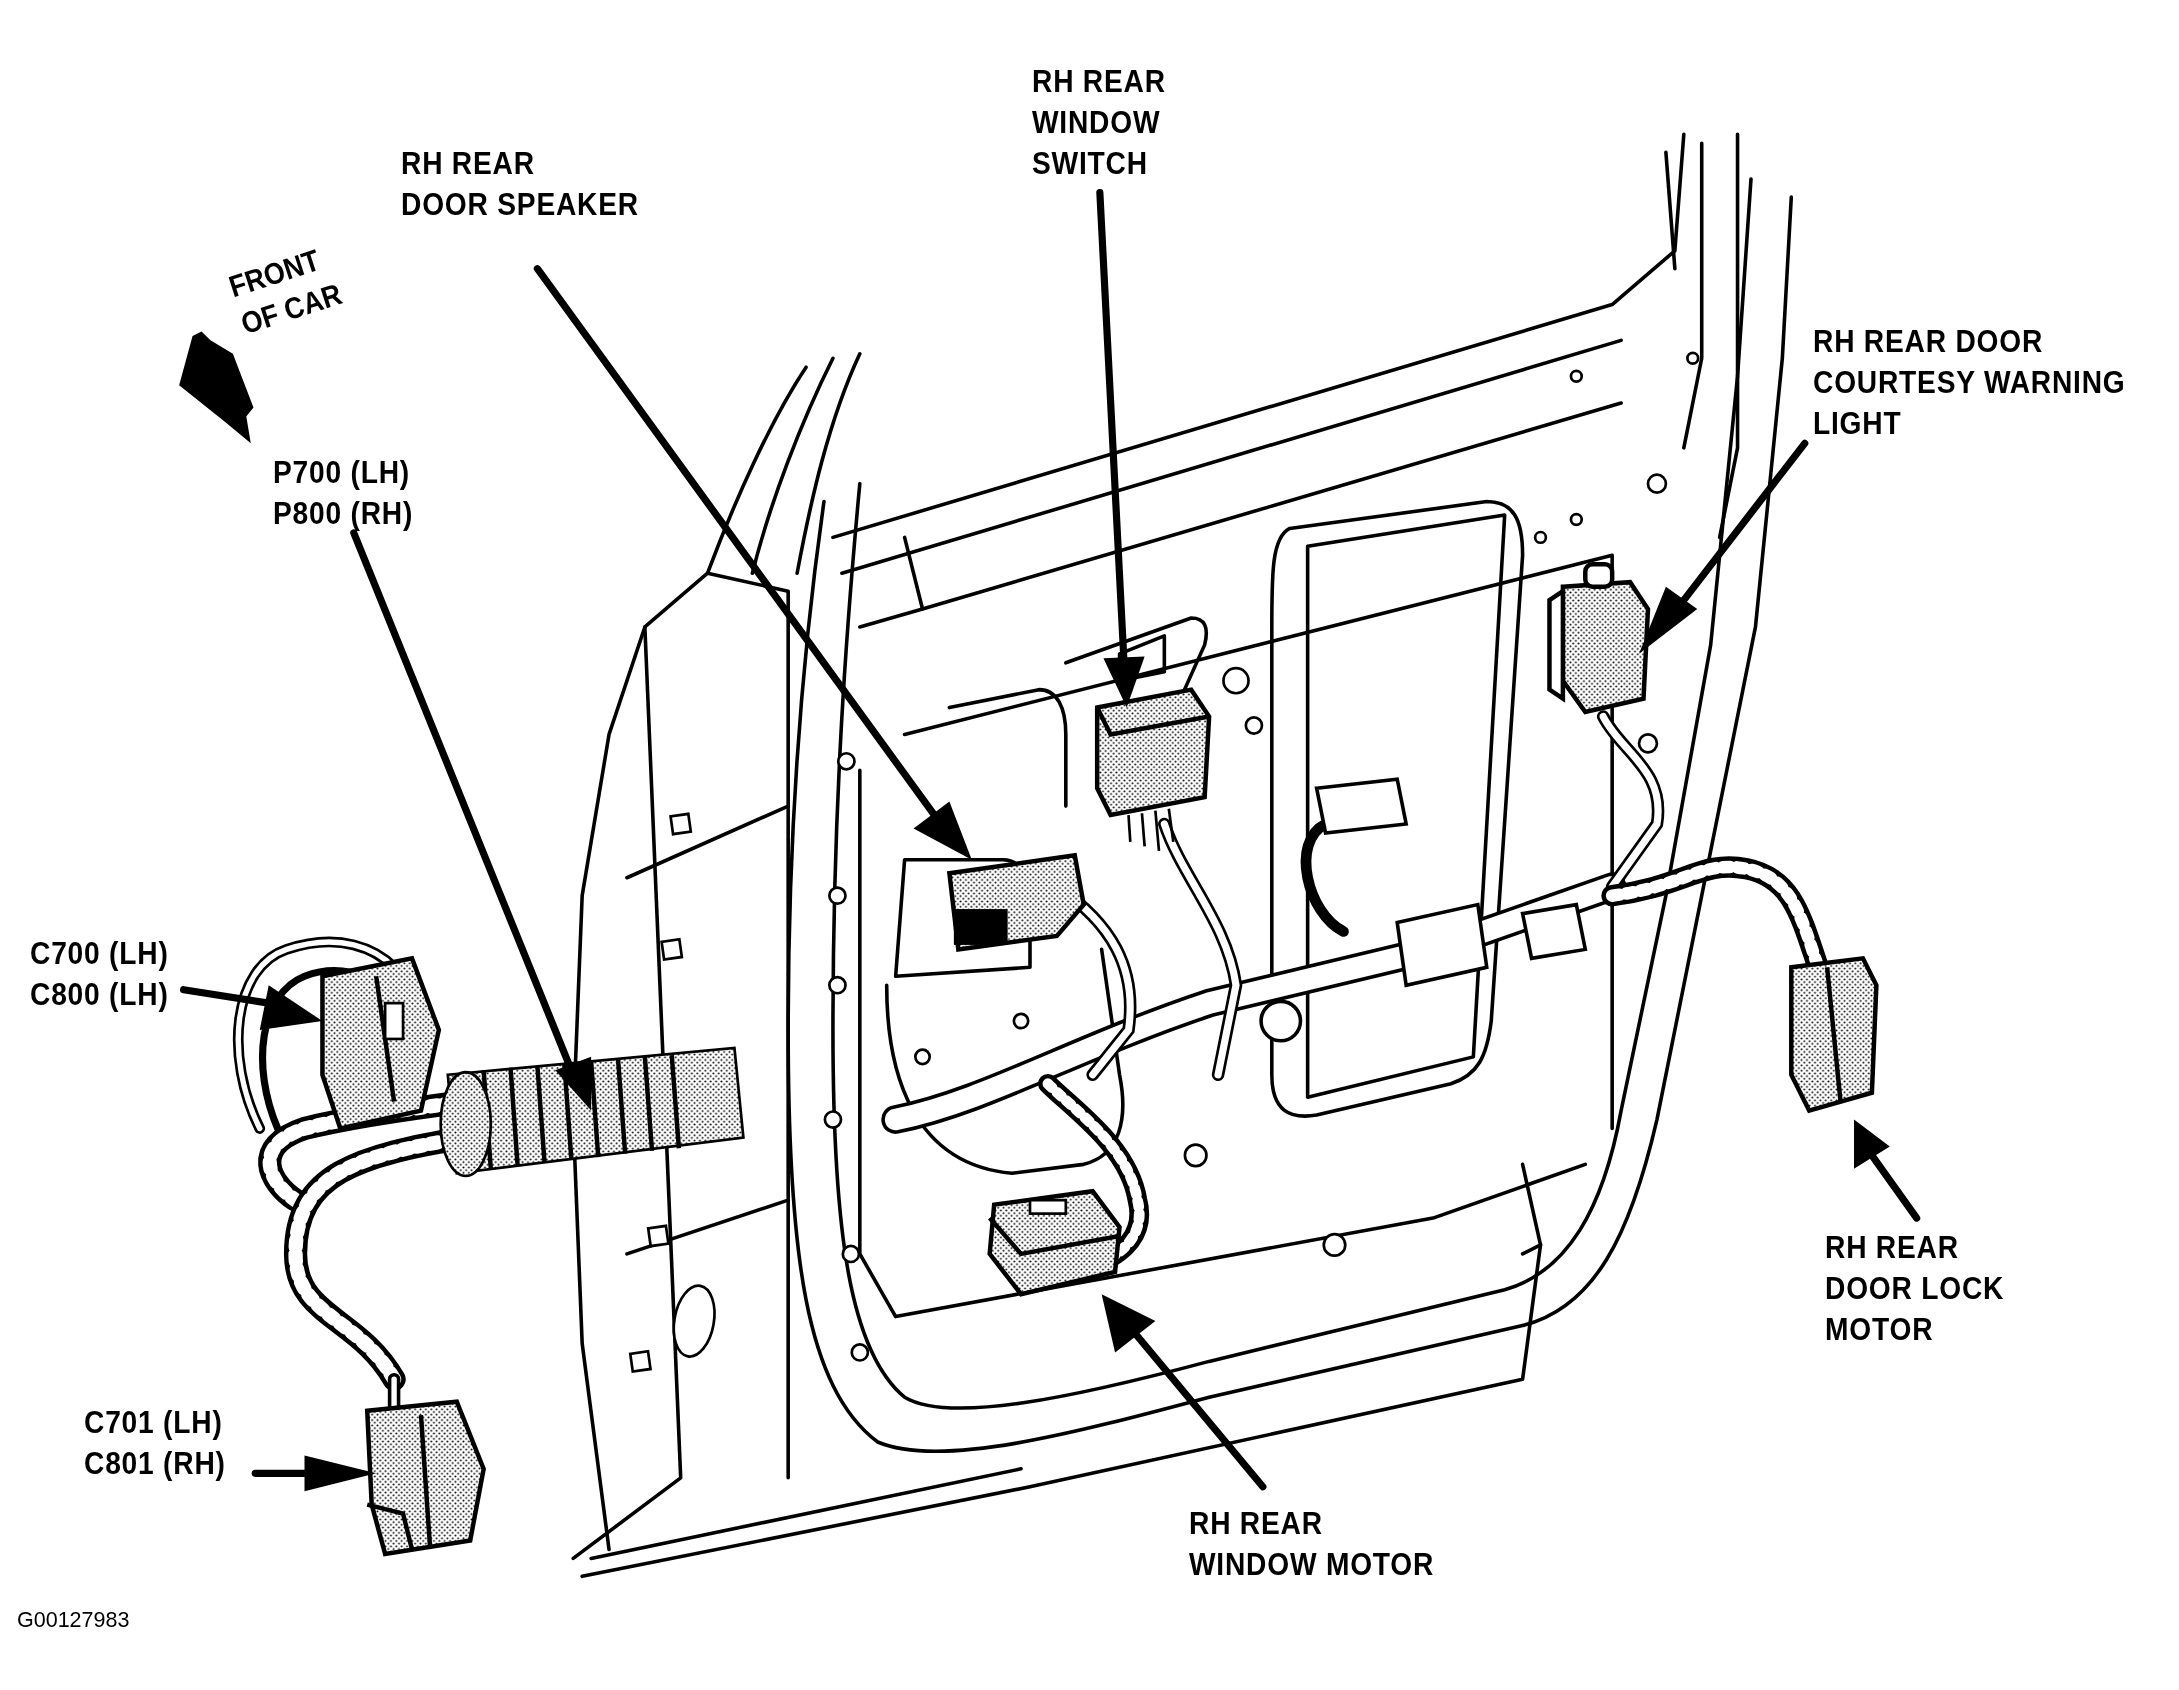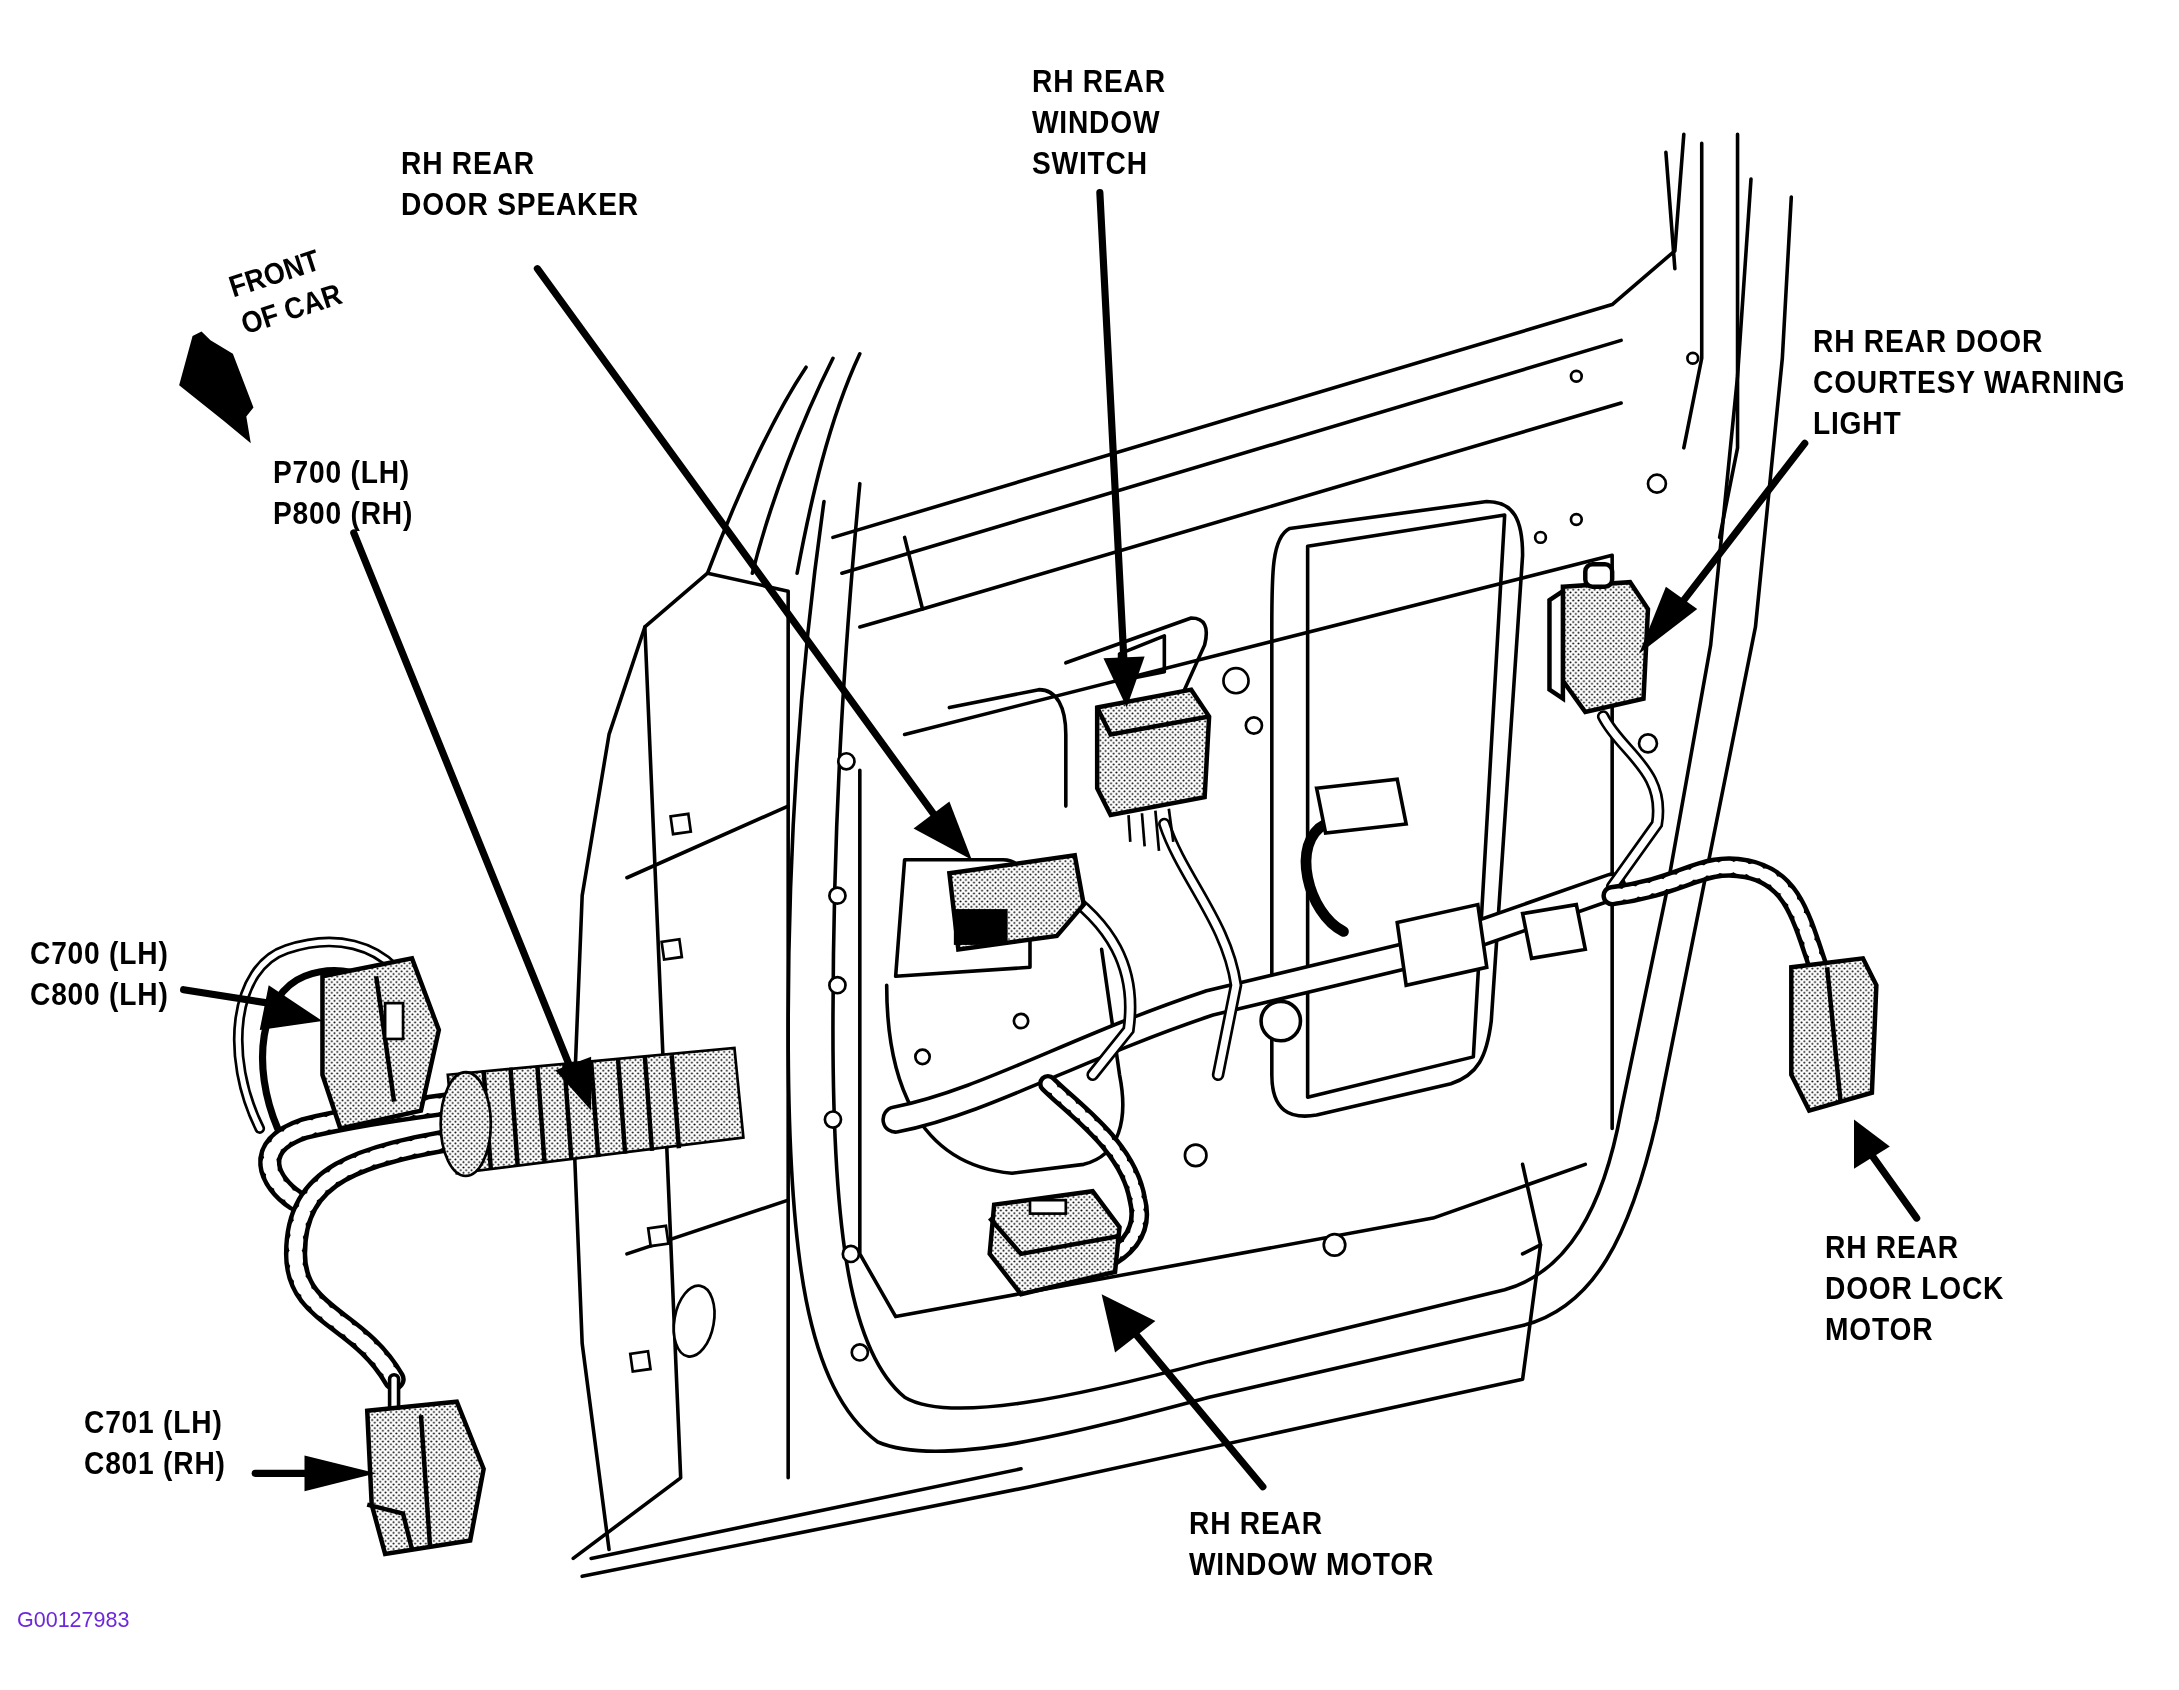--- a/index.html
+++ b/index.html
@@ -1,20 +1,20 @@
 <!DOCTYPE html>
 <html style="font-size:14.3px"><head>
 <meta charset="utf-8">
 <style>
   html, body { margin:0; padding:0; background:#ffffff; }
   body { width:2180px; height:1691px; position:relative; overflow:hidden; font-family:"Liberation Sans", sans-serif; }
   #diagram { position:absolute; left:0; top:0; width:2180px; height:1691px; }
   .lbl { position:absolute; font-family:"Liberation Sans", sans-serif; font-weight:bold; font-size:32px; line-height:41px; color:#000; letter-spacing:0.9px; white-space:nowrap; transform:scaleX(0.88); transform-origin:left top; }
   .lbl div { display:block; }
-  .fig-id { position:absolute; font-family:"Liberation Sans", sans-serif; font-size:21.5px; color:#6d28d9; left:17px; top:1608px; }
+  .fig-id { position:absolute; font-family:"Liberation Sans", sans-serif; font-size:21.5px; color:#000000; left:17px; top:1608px; }
   .front { position:absolute; left:224px; top:269px; font-family:"Liberation Sans", sans-serif; font-weight:bold; font-size:30px; line-height:39px; transform:rotate(-18deg) scaleX(0.9); transform-origin:left top; }
 </style>
 </head>
 <body>
 
 <svg id="diagram" viewBox="0 0 2434 1888" xmlns="http://www.w3.org/2000/svg">
   <defs>
     <pattern id="stipple" width="6" height="6" patternUnits="userSpaceOnUse">
       <rect width="6" height="6" fill="#ffffff"></rect>
       <circle cx="1.5" cy="1.5" r="1.1" fill="#000"></circle>

